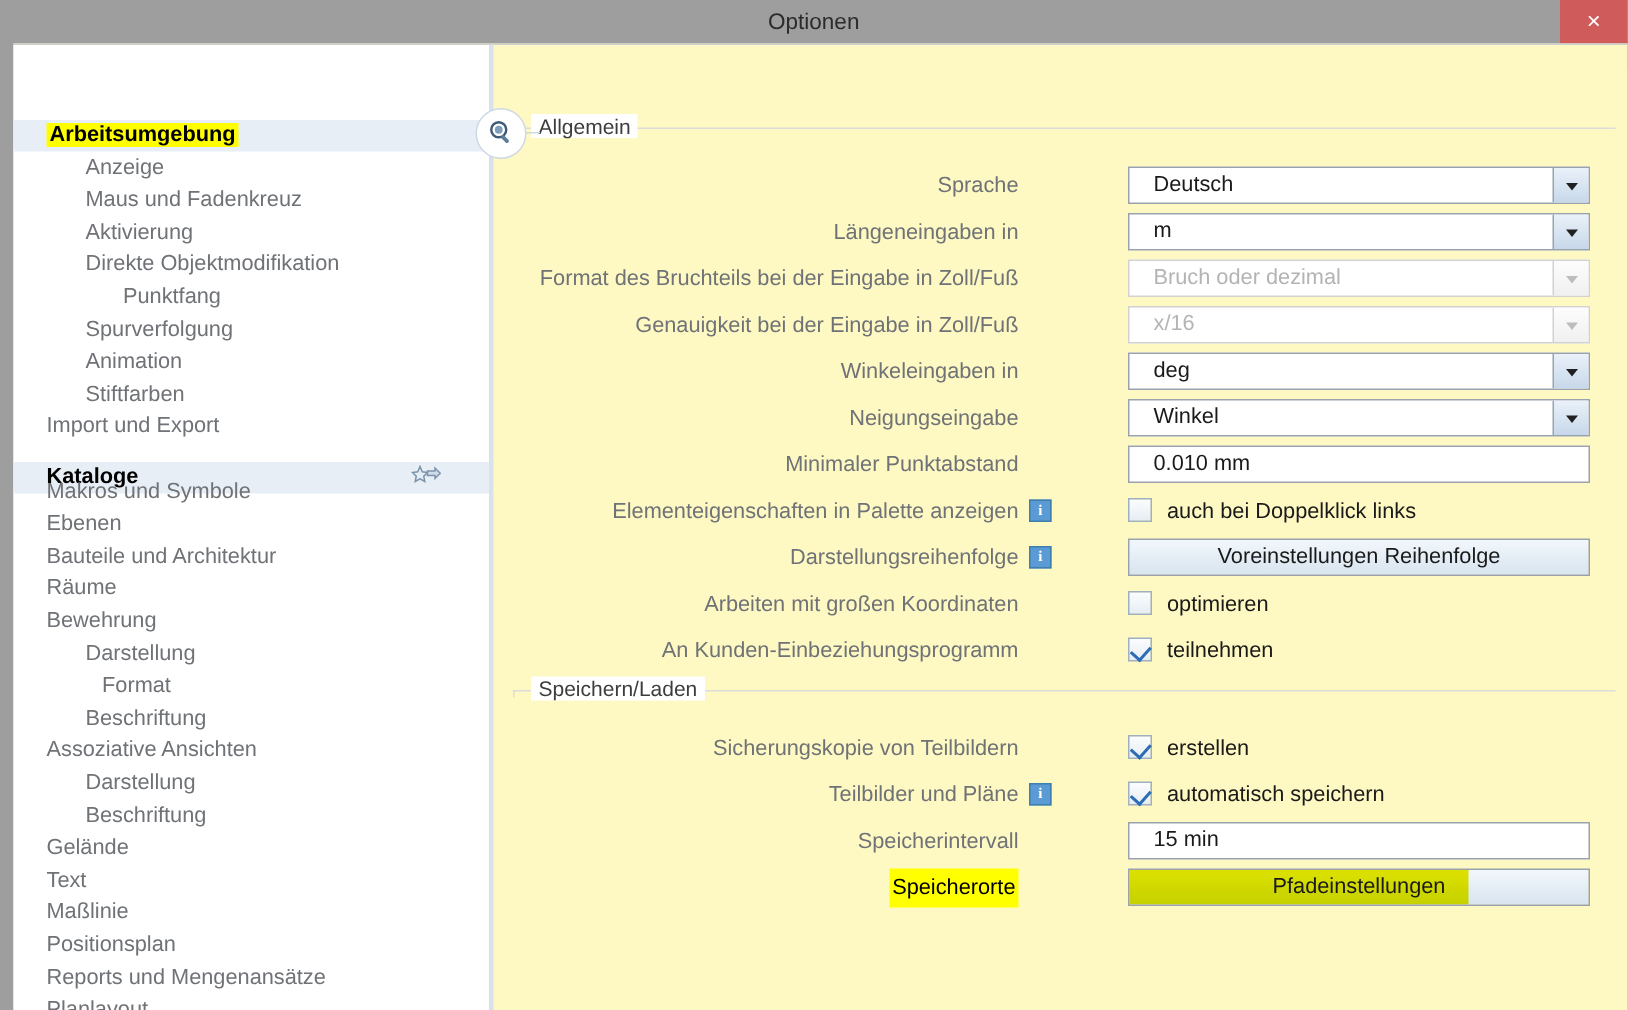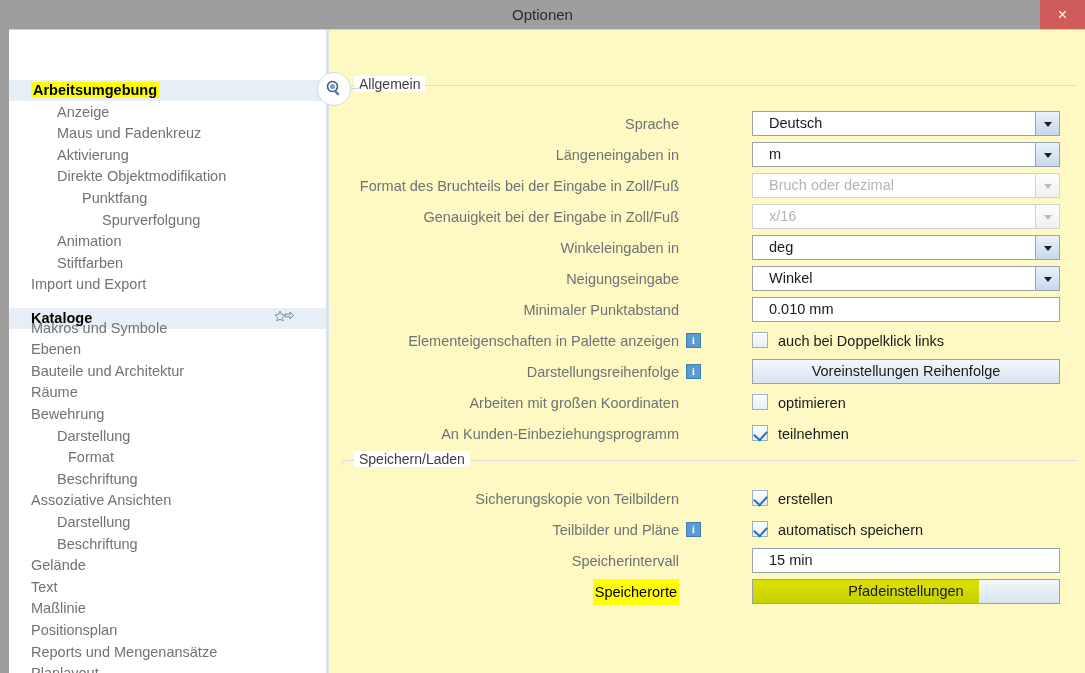--- a/index.html
+++ b/index.html
@@ -133,21 +133,21 @@
 
   <div id="client">
 
     <div id="sidebar">
         <div class="nav-item lvl0 sel" style="position: absolute; left: 0px; right: 0px; top: 50px;"><span class="hl">Arbeitsumgebung</span></div>
         <div class="nav-item lvl1" style="position: absolute; left: 0px; right: 0px; top: 71.6px;"><span>Anzeige</span></div>
         <div class="nav-item lvl1" style="position: absolute; left: 0px; right: 0px; top: 93.2px;"><span>Maus und Fadenkreuz</span></div>
         <div class="nav-item lvl1" style="position: absolute; left: 0px; right: 0px; top: 114.8px;"><span>Aktivierung</span></div>
         <div class="nav-item lvl1" style="position: absolute; left: 0px; right: 0px; top: 136.4px;"><span>Direkte Objektmodifikation</span></div>
         <div class="nav-item lvl1" style="position: absolute; left: 0px; right: 0px; top: 158px; margin-left: 25px;"><span>Punktfang</span></div>
-        <div class="nav-item lvl1" style="position: absolute; left: 0px; right: 4px; top: 179.6px; margin-left: 45px;"><span>Spurverfolgung</span></div>
+        <div class="nav-item lvl1" style="position: absolute; left: 0px; right: 4px; top: 179.6px;"><span>Spurverfolgung</span></div>
         <div class="nav-item lvl1" style="position: absolute; left: 0px; right: 0px; top: 201.2px;"><span>Animation</span></div>
         <div class="nav-item lvl1" style="position: absolute; left: 0px; right: 0px; top: 222.8px;"><span>Stiftfarben</span></div>
         <div class="nav-item lvl0" style="position: absolute; left: 0px; right: 0px; top: 244.4px;"><span>Import und Export</span></div>
         <div class="nav-item lvl0 sel" style="position: absolute; left: 0px; right: 0px; top: 266px; margin-top: 12px;"><span>Kataloge</span><span class="nav-icon"><svg width="20" height="16" viewBox="0 0 20 16">
               <path d="M6 1 L7.5 4.5 L11 5 L8.5 7.5 L9.2 11 L6 9.2 L2.8 11 L3.5 7.5 L1 5 L4.5 4.5 Z" fill="#e4ecf4" stroke="#7b93ab" stroke-width="1"></path>
               <path d="M11 4 L16 4 L16 2 L19.5 5.5 L16 9 L16 7 L11 7 Z" fill="#cfdceb" stroke="#7b93ab" stroke-width="1"></path>
             </svg></span></div>
         <div class="nav-item lvl0" style="position: absolute; left: 0px; right: 0px; top: 287.6px;"><span>Makros und Symbole</span></div>
         <div class="nav-item lvl0" style="position: absolute; left: 0px; right: 0px; top: 309.2px;"><span>Ebenen</span></div>
         <div class="nav-item lvl0" style="position: absolute; left: 0px; right: 0px; top: 330.8px;"><span>Bauteile und Architektur</span></div>

